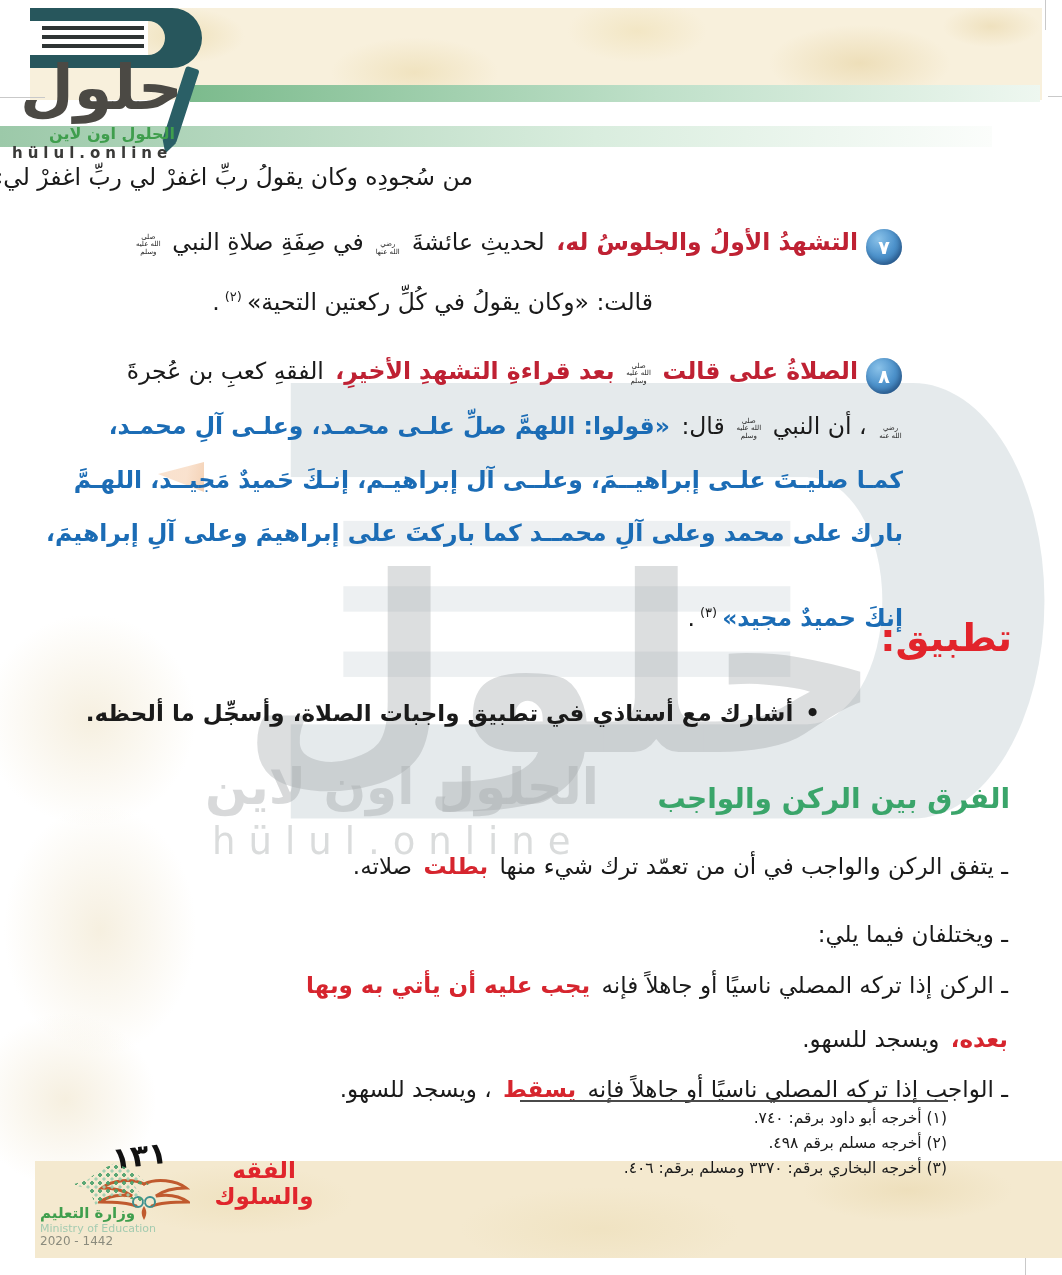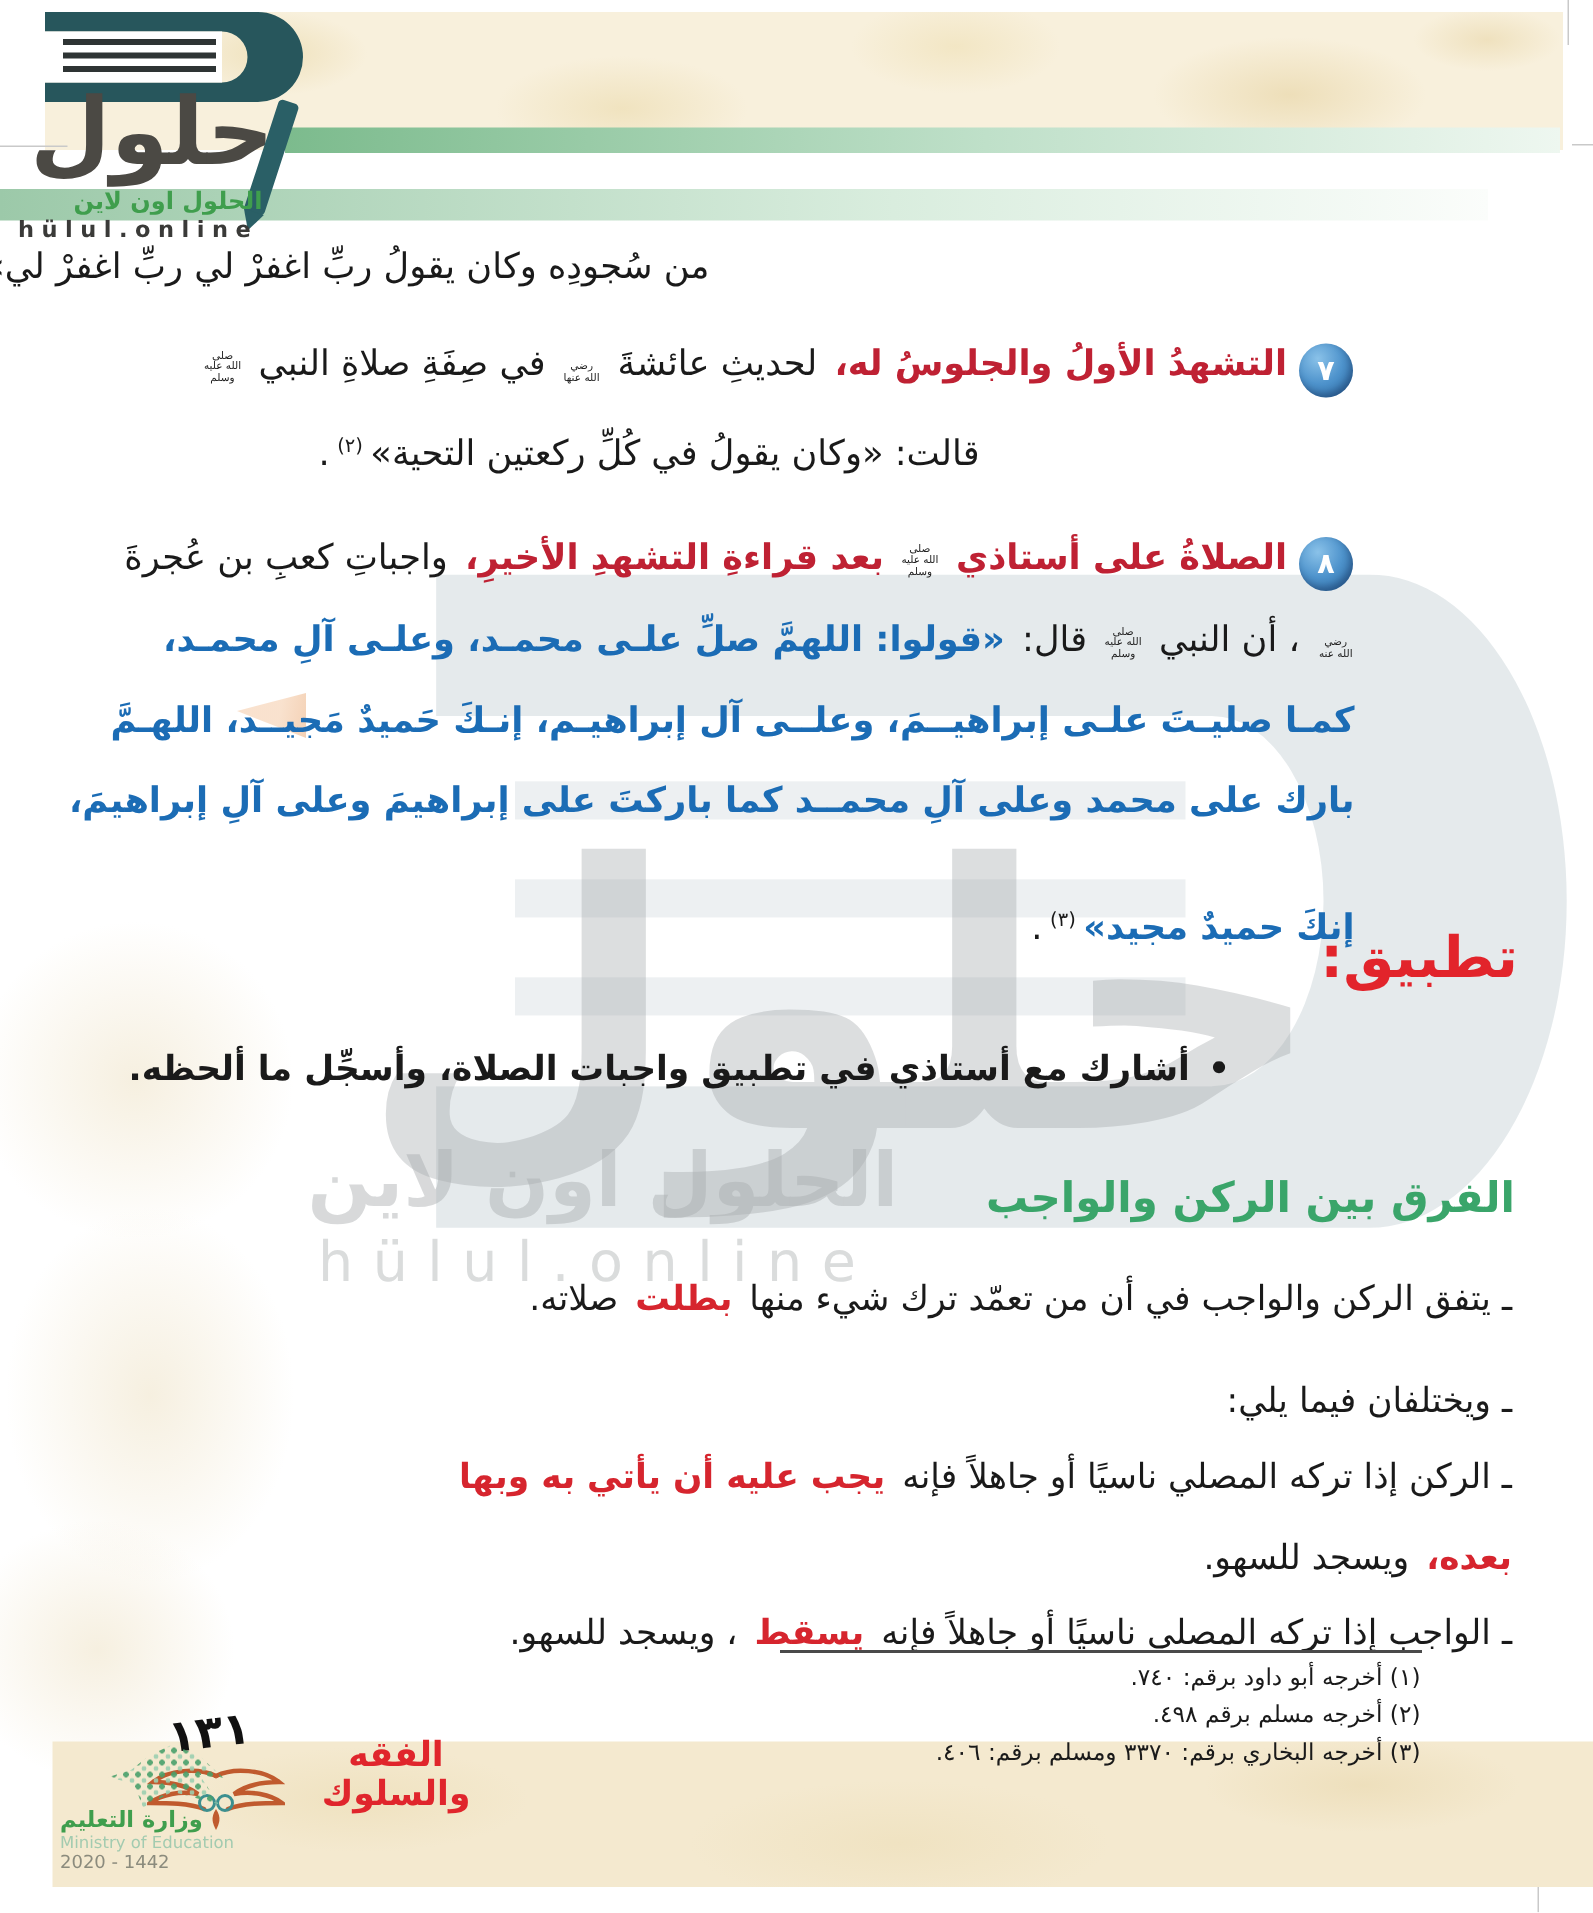--- a/index.html
+++ b/index.html
@@ -155,24 +155,24 @@
     <span class="seal">رضي الله عنها</span>
     <span>في صِفَةِ صلاةِ النبي</span>
     <span class="seal">صلى الله عليه وسلم</span>
   </div>
   <div class="line serifish" style="right:407px;top:288px;">
     <span>قالت: «وكان يقولُ في كُلِّ ركعتين التحية»</span><sup class="fnref">(٢)</sup><span>.</span>
   </div>
 
   <div class="num-circle" style="left:866px;top:358px;">٨</div>
   <div class="line serifish" style="right:202px;top:357px;">
-    <span class="red-title">الصلاةُ على أستاذي</span>
+    <span class="red-title">الصلاةُ على قالت</span>
     <span class="seal">صلى الله عليه وسلم</span>
     <span class="red-title">بعد قراءةِ التشهدِ الأخيرِ،</span>
-    <span>واجباتِ كعبِ بن عُجرةَ</span>
+    <span>الفقهِ كعبِ بن عُجرةَ</span>
   </div>
   <div class="line serifish" style="right:157px;top:412px;">
     <span class="seal">رضي الله عنه</span>
     <span>، أن النبي</span>
     <span class="seal">صلى الله عليه وسلم</span>
     <span>قال:</span>
     <span class="blue">«قولوا: اللهمَّ صلِّ علـى محمـد، وعلـى آلِ محمـد،</span>
   </div>
   <div class="line serifish" style="right:157px;top:466px;">
     <span class="blue">كمـا صليـتَ علـى إبراهيــمَ، وعلــى آل إبراهيـم، إنـكَ حَميدٌ مَجيــد، اللهـمَّ</span>

